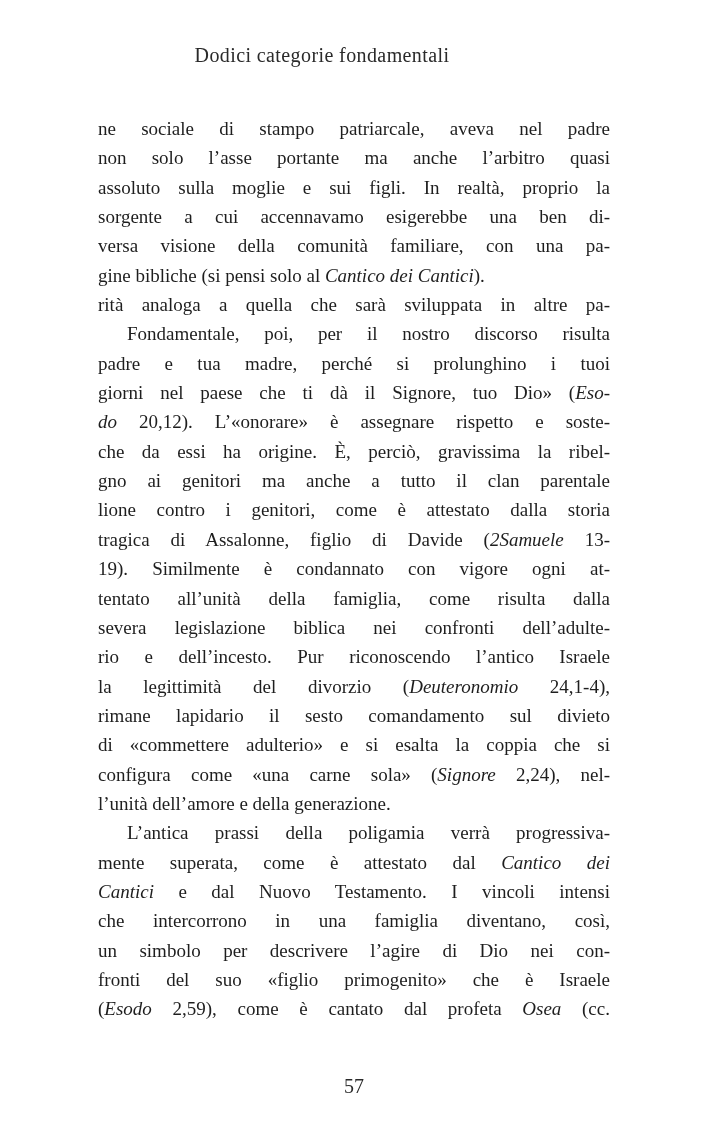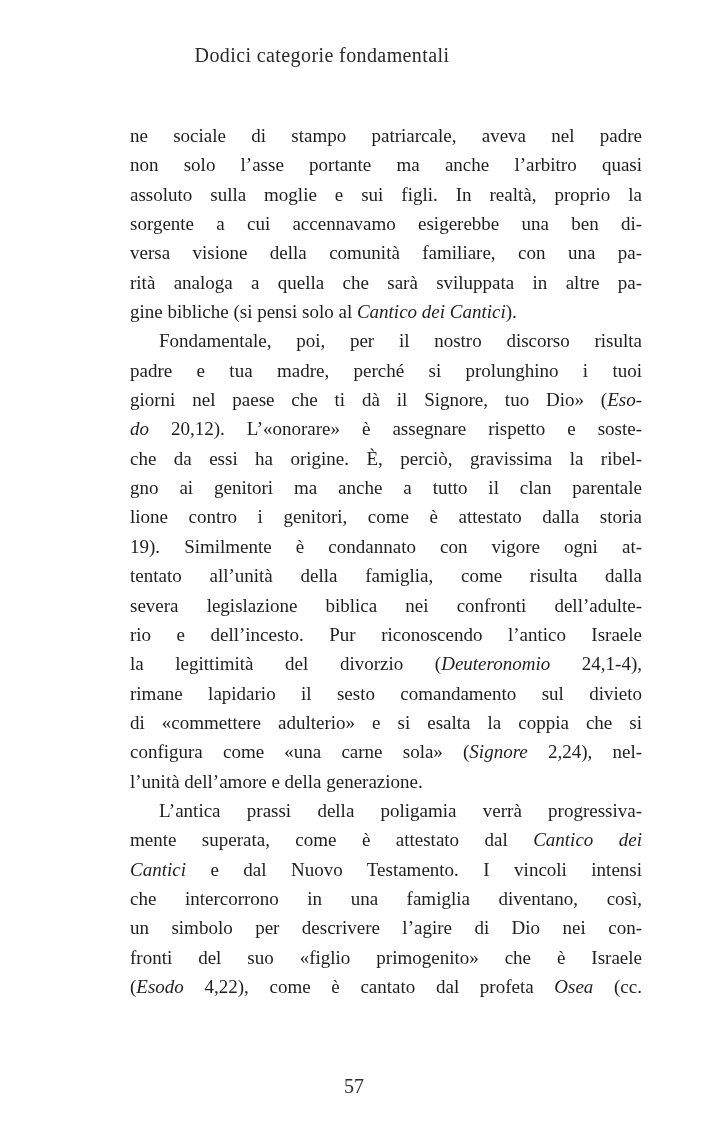--- a/index.html
+++ b/index.html
@@ -22,27 +22,26 @@
     top: 44px;
     left: 0;
     width: 644px;
     text-align: center;
     font-size: 20px;
     letter-spacing: 0.4px;
     color: #2a2a2a;
   }
   .body-text {
     position: absolute;
-    top: 121px;
+    top: 114px;
     left: 98px;
     width: 512px;
     font-size: 19px;
     line-height: 29.35px;
     color: #1e1e1e;
-    margin-left: 32px;
   }
   .line {
     text-align: justify;
     text-align-last: justify;
     height: 29.35px;
     overflow: visible;
   }
   .line.no-just {
     text-align-last: left;
   }
@@ -67,41 +66,42 @@
 
 <div class="page">
   <div class="running-header">Dodici categorie fondamentali</div>
 
   <div class="body-text">
       <div class="line"><span>ne sociale di stampo patriarcale, aveva nel padre</span></div>
       <div class="line"><span>non solo l’asse portante ma anche l’arbitro quasi</span></div>
       <div class="line"><span>assoluto sulla moglie e sui figli. In realtà, proprio la</span></div>
       <div class="line"><span>sorgente a cui accennavamo esigerebbe una ben di-</span></div>
       <div class="line"><span>versa visione della comunità familiare, con una pa-</span></div>
+      <div class="line no-just"><span>gine bibliche (si pensi solo al </span><span class="it">Cantico dei Cantici</span><span>).</span></div>
       <div class="line"><span>rità analoga a quella che sarà sviluppata in altre pa-</span></div>
-      <div class="line no-just"><span>gine bibliche (si pensi solo al </span><span class="it">Cantico dei Cantici</span><span>).</span></div>
       <div class="line indent"><span>Fondamentale, poi, per il nostro discorso risulta</span></div>
       <div class="line"><span>padre e tua madre, perché si prolunghino i tuoi</span></div>
       <div class="line"><span>giorni nel paese che ti dà il Signore, tuo Dio» (</span><span class="it">Eso-</span></div>
       <div class="line"><span class="it">do</span><span> 20,12). L’«onorare» è assegnare rispetto e soste-</span></div>
       <div class="line"><span>che da essi ha origine. È, perciò, gravissima la ribel-</span></div>
       <div class="line"><span>gno ai genitori ma anche a tutto il clan parentale</span></div>
       <div class="line"><span>lione contro i genitori, come è attestato dalla storia</span></div>
+      <div class="line"><span>tragica di Assalonne, figlio di Davide (</span><span class="it">2Samuele</span><span> 13-</span></div>
       <div class="line"><span>19). Similmente è condannato con vigore ogni at-</span></div>
       <div class="line"><span>tentato all’unità della famiglia, come risulta dalla</span></div>
       <div class="line"><span>severa legislazione biblica nei confronti dell’adulte-</span></div>
       <div class="line"><span>rio e dell’incesto. Pur riconoscendo l’antico Israele</span></div>
       <div class="line"><span>la legittimità del divorzio (</span><span class="it">Deuteronomio</span><span> 24,1-4),</span></div>
       <div class="line"><span>rimane lapidario il sesto comandamento sul divieto</span></div>
       <div class="line"><span>di «commettere adulterio» e si esalta la coppia che si</span></div>
       <div class="line"><span>configura come «una carne sola» (</span><span class="it">Signore</span><span> 2,24), nel-</span></div>
       <div class="line no-just"><span>l’unità dell’amore e della generazione.</span></div>
       <div class="line indent"><span>L’antica prassi della poligamia verrà progressiva-</span></div>
       <div class="line"><span>mente superata, come è attestato dal </span><span class="it">Cantico dei</span></div>
       <div class="line"><span class="it">Cantici</span><span> e dal Nuovo Testamento. I vincoli intensi</span></div>
       <div class="line"><span>che intercorrono in una famiglia diventano, così,</span></div>
       <div class="line"><span>un simbolo per descrivere l’agire di Dio nei con-</span></div>
       <div class="line"><span>fronti del suo «figlio primogenito» che è Israele</span></div>
-      <div class="line"><span>(</span><span class="it">Esodo</span><span> 4,22), come è cantato dal profeta </span><span class="it">Osea</span><span> (cc.</span></div>
+      <div class="line"><span>(</span><span class="it">Esodo</span><span> 2,59), come è cantato dal profeta </span><span class="it">Osea</span><span> (cc.</span></div>
     </div>
 
   <div class="page-number">57</div>
 </div>
 
 </body></html>

